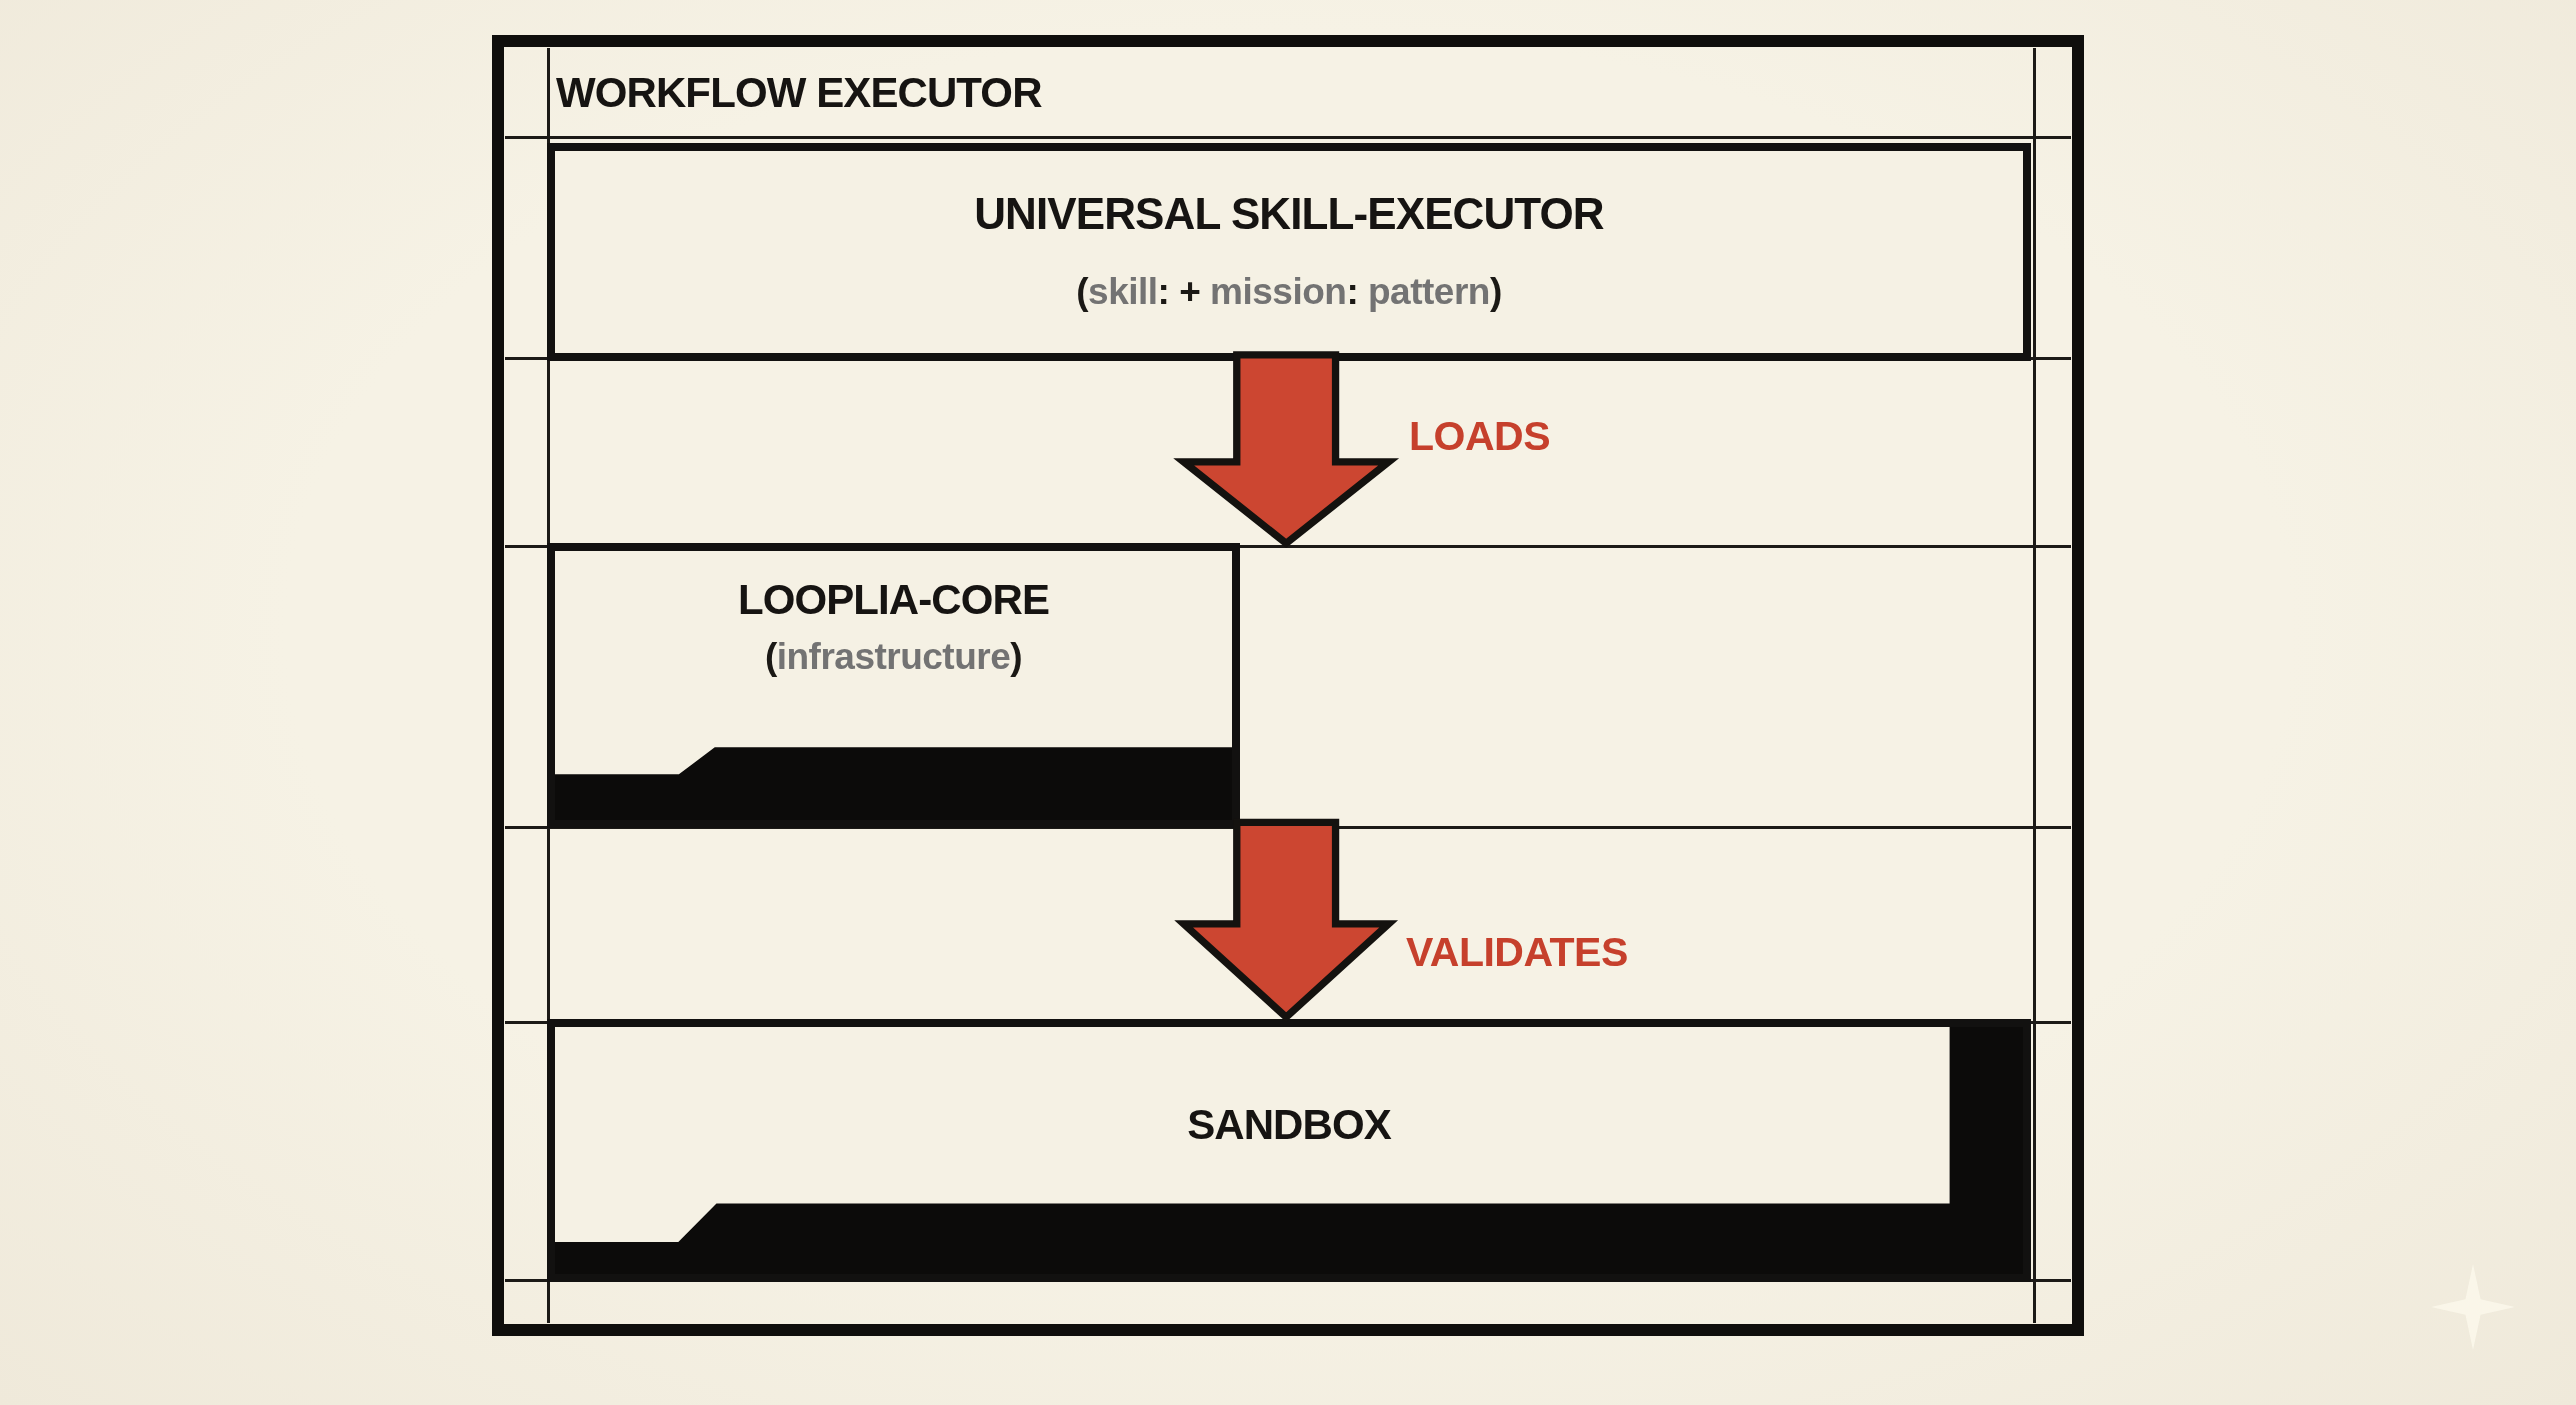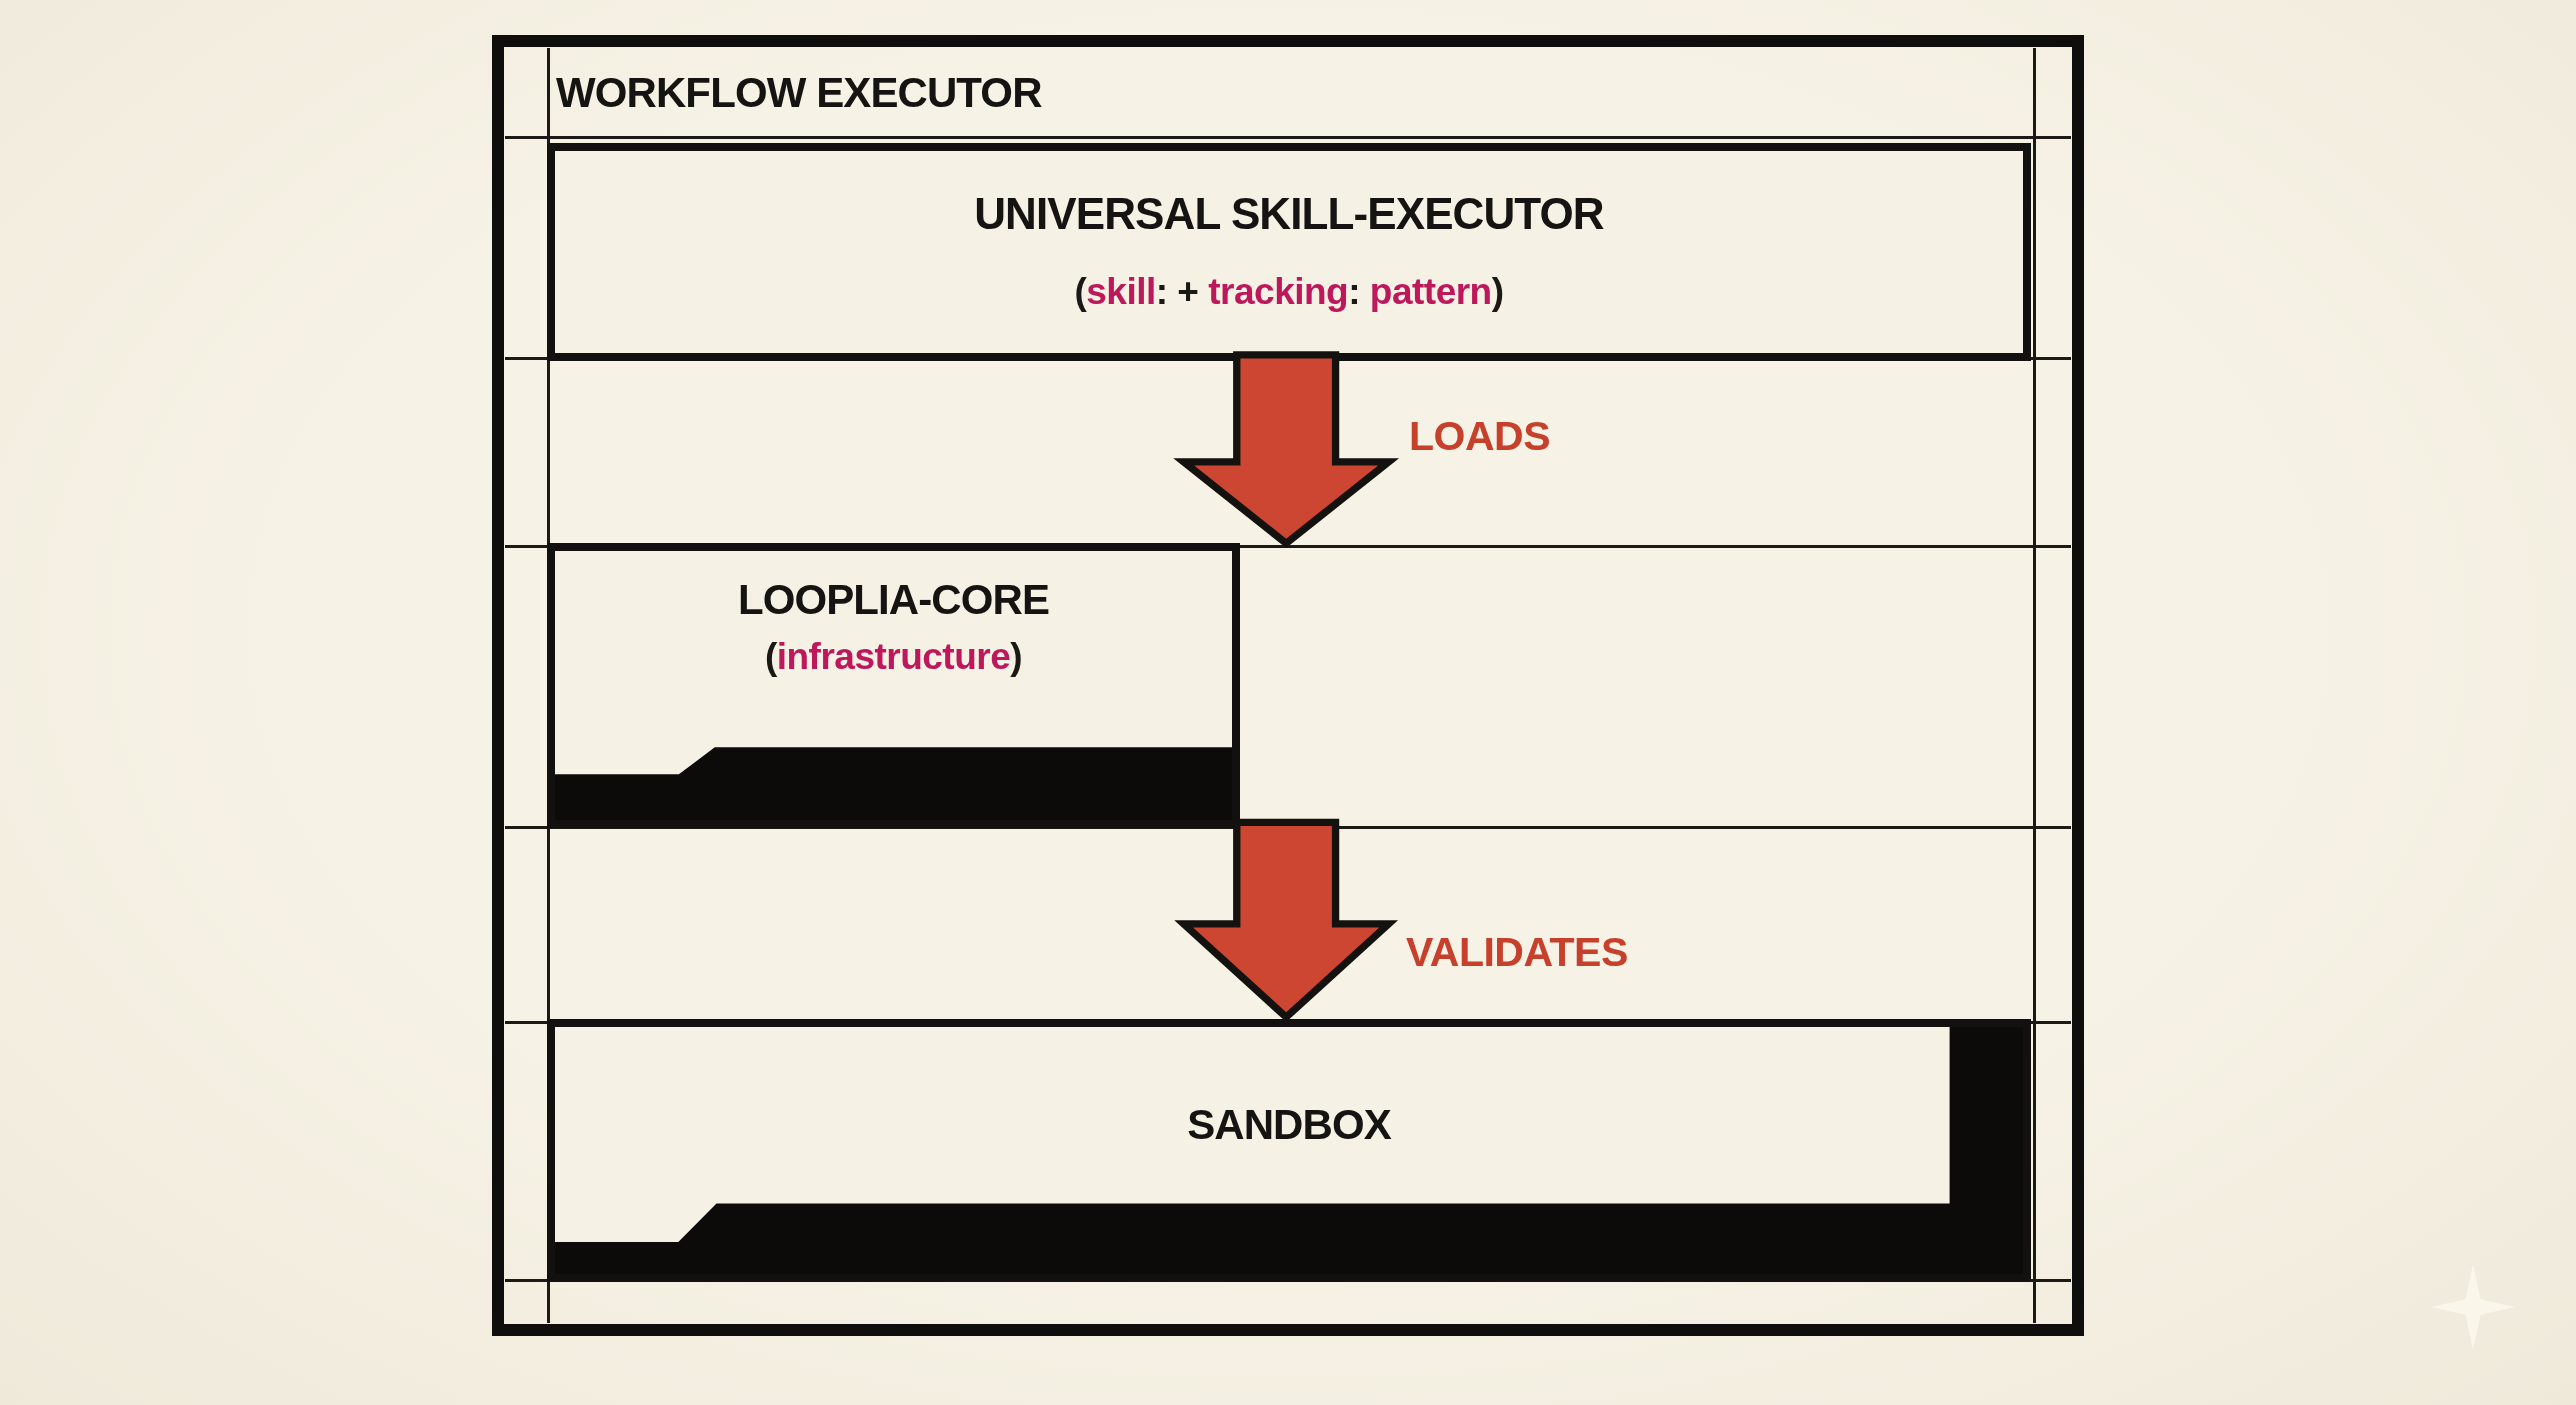--- a/index.html
+++ b/index.html
@@ -18,21 +18,21 @@
   .title-row{position:absolute;left:505px;top:48px;width:1566px;height:89px;
     display:flex;align-items:center;}
   .title-row span{padding-left:51px;font-size:42px;font-weight:800;letter-spacing:-0.9px;color:#161412;}
   
   .box{position:absolute;background:#f5f1e4;border:8.2px solid #121110;box-sizing:border-box;
     display:flex;flex-direction:column;align-items:center;justify-content:center;text-align:center;}
   .box .shadow-band{position:absolute;left:0;top:0;right:0;bottom:0;background:#0c0b0a;pointer-events:none;}
   .box-title{font-weight:800;color:#161412;letter-spacing:-0.9px;line-height:1.1;position:relative;}
   .box-sub{font-weight:700;font-size:37px;letter-spacing:-0.5px;line-height:1.15;position:relative;margin-top:12.8px;}
   .seg-ink{color:#1b1915;}
-  .seg-red{color:#be185d;}
+  .seg-red{color:#737373;}
   #universal-box{left:547px;top:143px;width:1484px;height:218px;gap:20px;}
   #universal-box .box-title{font-size:44px;}
   #core-box{left:547px;top:543px;width:693px;height:285px;padding-bottom:115px;}
   #writer-box{left:1336px;top:543px;width:695px;height:285px;padding-bottom:81px;}
   #core-box .box-title,#writer-box .box-title,#sandbox-box .box-title{font-size:42px;}
   #core-box .shadow-band,#writer-box .shadow-band{
     clip-path:polygon(23.6% 73%, 100% 73%, 100% 100%, 0 100%, 0 83%, 18.3% 83%);}
   #sandbox-box{left:547px;top:1019px;width:1484px;height:263px;padding-bottom:51px;}
   #sandbox-box .shadow-band{
     clip-path:polygon(11% 71.5%, 95% 71.5%, 95% 0, 100% 0, 100% 100%, 0 100%, 0 87%, 8.4% 87%);}
@@ -59,21 +59,21 @@
   <div class="hline" style="top:826px;"></div>
   <div class="hline" style="top:1021px;"></div>
   <div class="hline" style="top:1279px;"></div>
 
   <div class="title-row">
     <span>WORKFLOW EXECUTOR</span>
   </div>
 
   <div class="box" id="universal-box">
     <div class="box-title">UNIVERSAL SKILL-EXECUTOR</div>
-    <div class="box-sub"><span class="seg-ink">(</span><span class="seg-red">skill</span><span class="seg-ink">: + </span><span class="seg-red">tracking</span><span class="seg-ink">: </span><span class="seg-red">pattern</span><span class="seg-ink">)</span></div>
+    <div class="box-sub"><span class="seg-ink">(</span><span class="seg-red">skill</span><span class="seg-ink">: + </span><span class="seg-red">mission</span><span class="seg-ink">: </span><span class="seg-red">pattern</span><span class="seg-ink">)</span></div>
   </div>
 
   <div class="box" id="core-box">
     <div class="shadow-band"></div>
     <div class="box-title">LOOPLIA-CORE</div>
     <div class="box-sub"><span class="seg-ink">(</span><span class="seg-red">infrastructure</span><span class="seg-ink">)</span></div>
   </div>
 
 
   <div class="box" id="sandbox-box">

